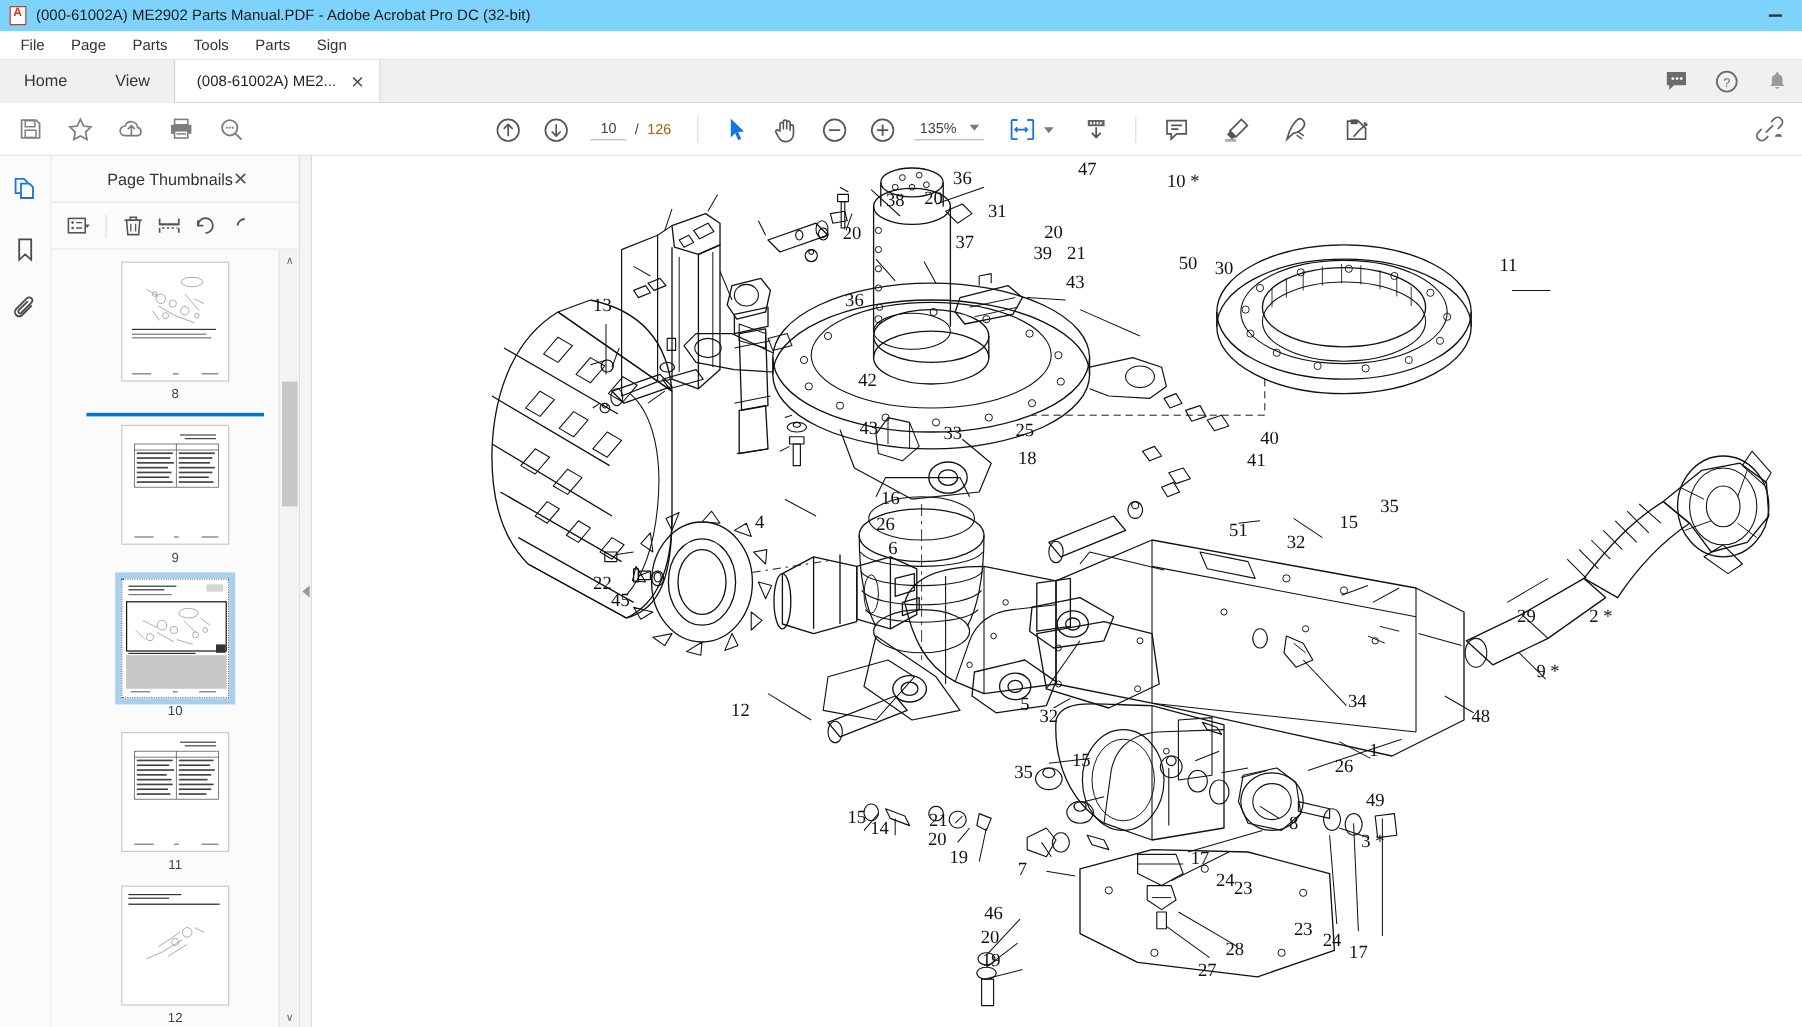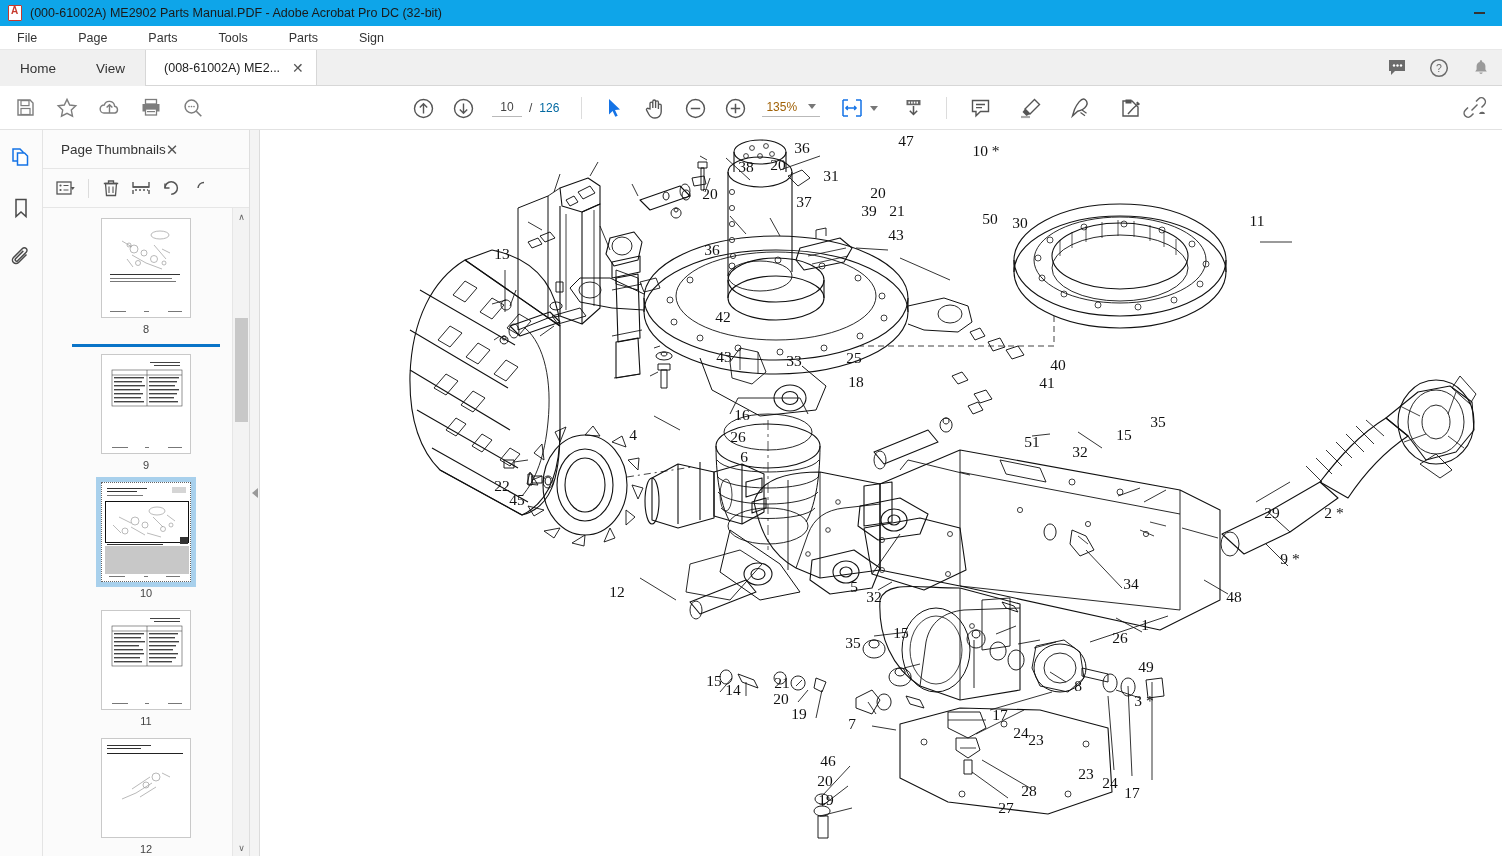--- a/index.html
+++ b/index.html
@@ -6,46 +6,46 @@
   html, body {
     width: 1502px; height: 856px;
     overflow: hidden;
     font-family: "Liberation Sans", sans-serif;
     background: #ffffff;
   }
   #app { position: relative; width: 1502px; height: 856px; }
 
   
   .titlebar {
-    height: 26px; background: #0ea5e9; display: flex; align-items: center;
+    height: 26px; background: #7dd3fc; display: flex; align-items: center;
     padding-left: 8px; position: relative;
   }
   .title-pdf-icon {
     width: 14px; height: 16px; margin-right: 8px; position: relative;
     border: 1px solid #c63a2e; border-radius: 1px; background: #fff;
   }
   .title-pdf-icon::after {
     content: "A"; position: absolute; left: 2px; top: -1px;
     font-size: 10px; color: #c63a2e; font-weight: bold;
   }
   .title-text { font-size: 12.5px; color: #1a1a1a; white-space: nowrap; }
   .winbtns { position: absolute; right: 0; top: 0; height: 26px; display: flex; }
   .winbtn { width: 46px; height: 26px; display: flex; align-items: center; justify-content: center; }
   .winbtn .bar { width: 11px; height: 1.5px; background: #333; }
 
   
   .menubar {
     height: 24px; background: #ffffff; display: flex; align-items: center;
-    padding-left: 6px; border-bottom: 1px solid #e8e8e8; gap: 19px;
+    padding-left: 6px; border-bottom: 1px solid #e8e8e8;
   }
   .menuitem { font-size: 12.5px; color: #333; padding: 2px 11px; cursor: default; }
 
   
   .tabbar {
-    height: 36px; background: #f0f0f0; display: flex; align-items: flex-start;
+    height: 36px; background: #f0f0f0; display: flex; align-items: center;
     position: relative; border-bottom: 1px solid #d7d7d7;
   }
   .tab-home, .tab-tools {
     font-size: 13.5px; color: #333; padding: 0 20px; height: 36px;
     display: flex; align-items: center; background: #f0f0f0;
   }
   .tab-doc {
     background: #ffffff; height: 35px; display: flex; align-items: center;
     padding: 0 12px 0 18px; font-size: 12.5px; color: #222;
     border-left: 1px solid #d7d7d7; border-right: 1px solid #d7d7d7;
@@ -66,43 +66,43 @@
     display: flex; align-items: center; gap: 14px;
   }
   .tool-right { position: absolute; right: 14px; top: 0; height: 44px; display: flex; align-items: center; }
   .ticon { width: 26px; height: 26px; display: flex; align-items: center; justify-content: center; }
   .pagebox { display: flex; align-items: center; gap: 7px; font-size: 12px; color: #444; margin: 0 2px; }
   .pagenum {
     width: 30px; text-align: center; border: none; border-bottom: 1px solid #b9b9b9;
     font-size: 12px; color: #444; font-family: "Liberation Sans", sans-serif;
     background: transparent; padding-bottom: 2px;
   }
-  .pagecount { color: #0369a1; }
+  .pagecount { color: #a16207; }
   .vsep { width: 1px; height: 22px; background: #dcdcdc; margin: 0 6px; }
   .zoombox { display: flex; align-items: center; gap: 8px; border-bottom: 1px solid #b9b9b9; padding: 0 4px 2px 4px; }
-  .zoomval { font-size: 12px; color: #a16207; min-width: 34px; }
+  .zoomval { font-size: 12px; color: #404040; min-width: 34px; }
   .caret { width: 0; height: 0; border-left: 4px solid transparent; border-right: 4px solid transparent; border-top: 5px solid #777; }
 
   
   .mainrow { display: flex; height: 726px; }
 
   
   .rail {
     width: 43px; background: #fbfbfb; border-right: 1px solid #e4e4e4;
     display: flex; flex-direction: column; align-items: center; padding-top: 14px; gap: 22px;
   }
   .rail-icon { width: 28px; height: 28px; display: flex; align-items: center; justify-content: center; }
 
   
   .thumbpanel {
     width: 207px; background: #fbfbfb; border-right: 1px solid #dedede;
     display: flex; flex-direction: column; position: relative;
   }
   .tp-head {
-    height: 38px; display: flex; align-items: center; justify-content: flex-start;
+    height: 38px; display: flex; align-items: center; justify-content: center;
     padding: 0 14px 0 18px;
   }
   .tp-title { font-size: 13.5px; color: #333; }
   .tp-close { font-size: 15px; color: #555; line-height: 1; }
   .tp-tools {
     height: 40px; display: flex; align-items: center; gap: 4px; padding-left: 10px;
     border-top: 1px solid #e6e6e6; border-bottom: 1px solid #e6e6e6;
   }
   .tpi { width: 26px; height: 26px; display: flex; align-items: center; justify-content: center; }
   .tp-sep { width: 1px; height: 19px; background: #dcdcdc; margin: 0 5px; }

